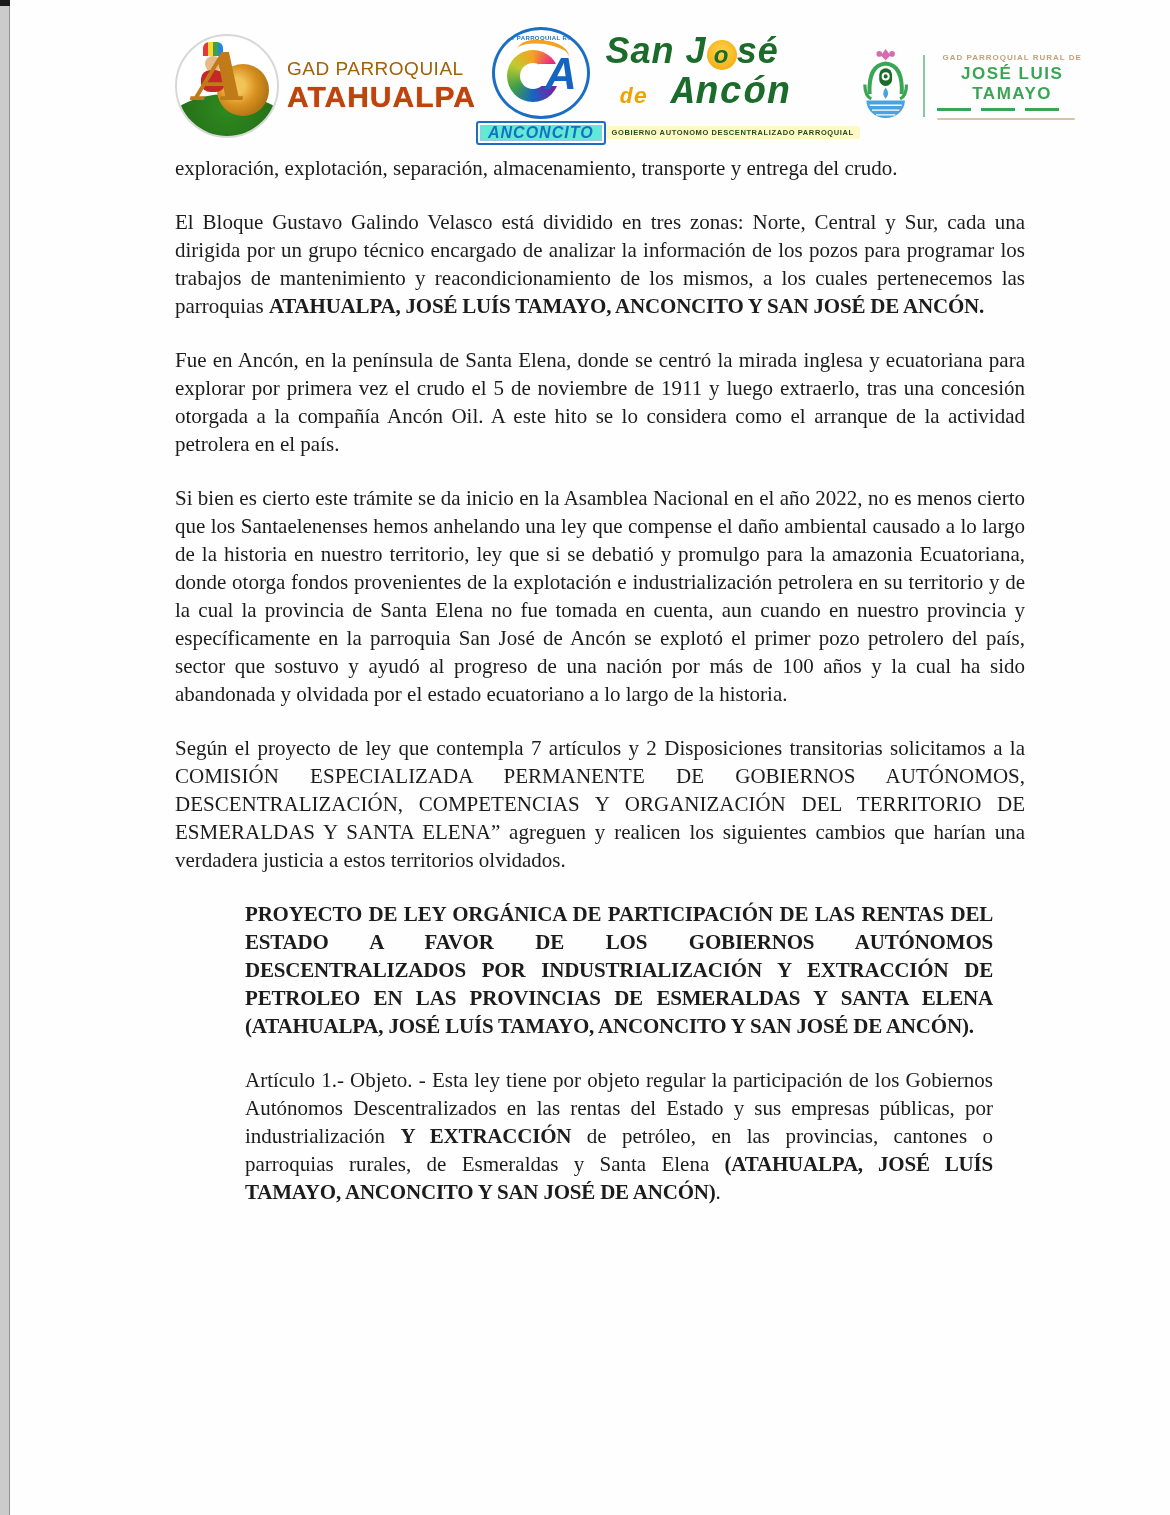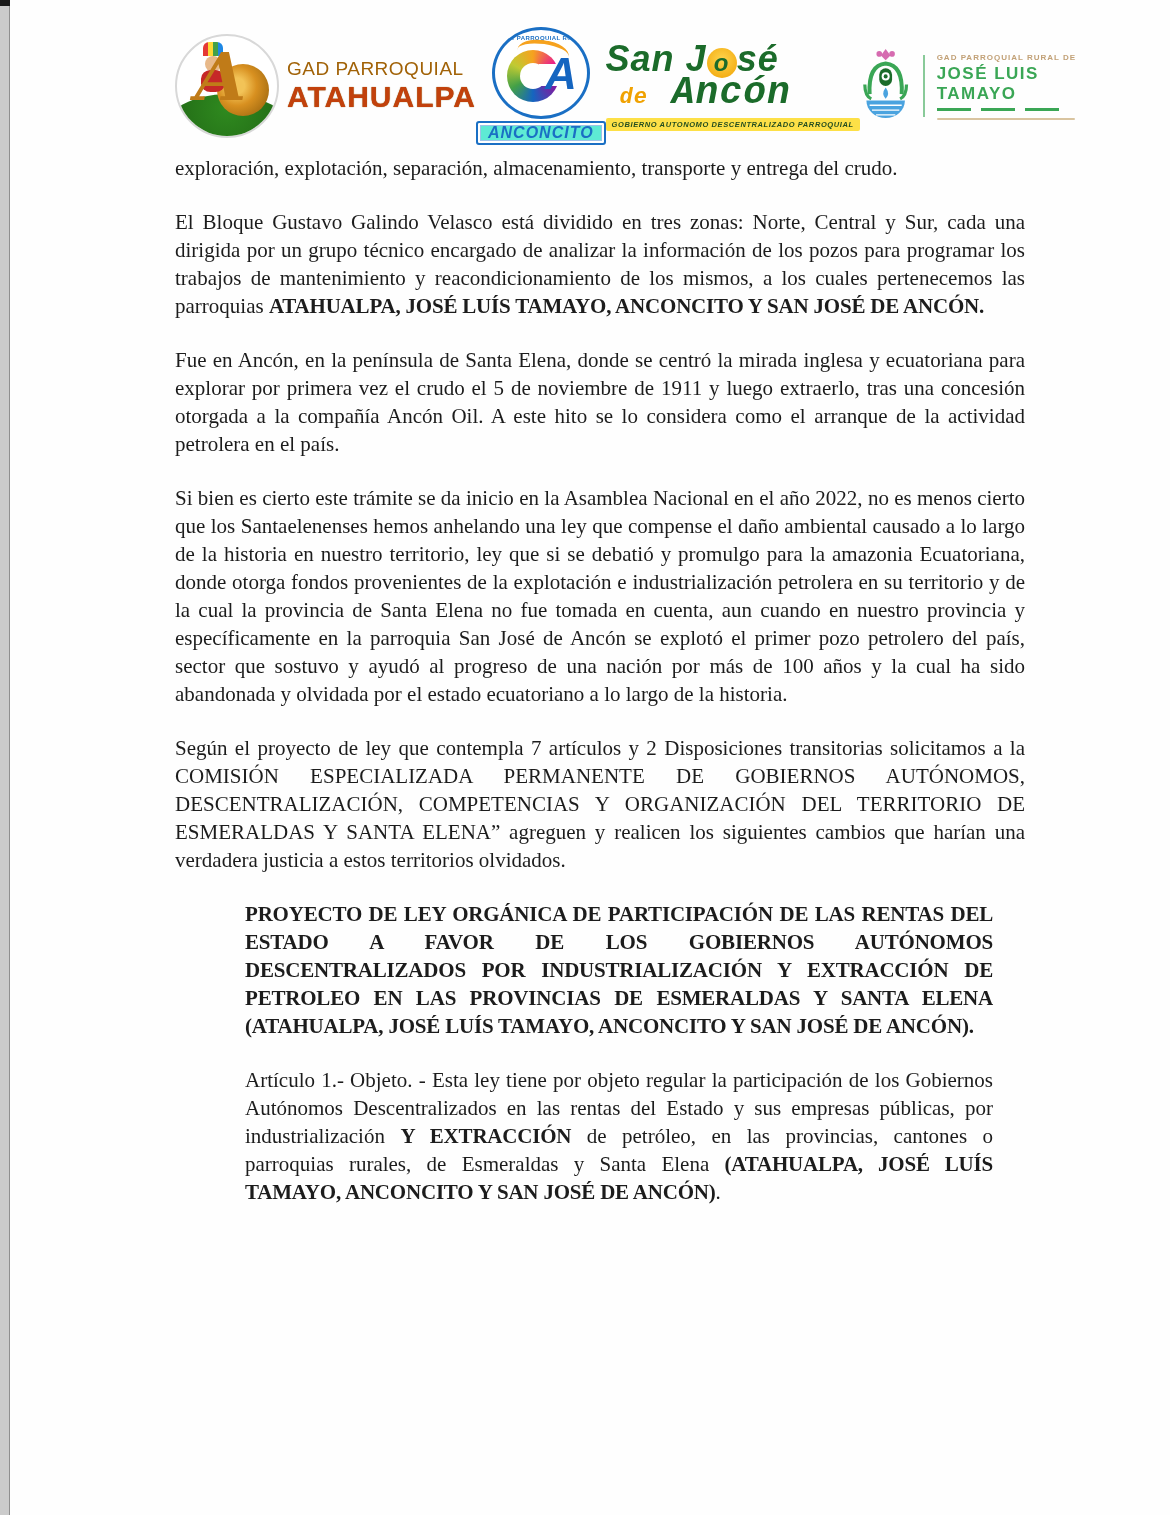--- a/index.html
+++ b/index.html
@@ -51,33 +51,33 @@
   .ca-a{position:absolute;right:10px;top:22px;font-size:44px;line-height:1;font-weight:800;
     font-style:italic;color:#1565c0;}
   .ca-swoosh{position:absolute;left:22px;top:10px;width:52px;height:22px;border:0;
     border-top:4px solid #f6a21e;border-radius:50%;transform:rotate(8deg);}
   .anconcito-banner{border:2px solid #1a6fc4;border-radius:3px;background:#5eead4;
     box-shadow:inset 0 0 0 2px #fff, inset 0 0 0 3px #9cc3e8;
     color:#1a6fc4;font-weight:800;font-style:italic;font-size:16px;letter-spacing:1px;
     padding:1px 10px;text-align:center;}
 
   
-  .logo-sanjose{flex-direction:column;align-items:flex-start;gap:0;}
+  .logo-sanjose{flex-direction:column;align-items:flex-start;gap:8px;}
   .sj1{font-weight:800;font-style:italic;font-size:36px;line-height:1;color:#1b6b2a;letter-spacing:1px;}
   .sj-o{display:inline-block;width:30px;height:30px;border-radius:50%;
     background:radial-gradient(circle at 50% 40%, #ffd54f, #f0a202);color:#1b6b2a;
     text-align:center;line-height:30px;font-size:24px;}
   .sj2{font-weight:800;font-style:italic;font-size:38px;line-height:1;color:#1b6b2a;
     letter-spacing:1px;margin-top:-4px;margin-left:14px;font-family:Liberation Mono, monospace;}
   .sj-de{color:#f0a202;font-size:22px;}
-  .sj-banner{margin-top:6px;background:#fde047;color:#234d20;font-weight:700;font-size:7.5px;
-    letter-spacing:.6px;padding:2px 6px;border-radius:2px;white-space:nowrap;font-style:italic;}
+  .sj-banner{margin-top:6px;background:#fef9c3;color:#234d20;font-weight:700;font-size:7.5px;
+    letter-spacing:.6px;padding:2px 6px;border-radius:2px;white-space:nowrap;}
 
   
-  .logo-jlt{gap:12px;}
+  .logo-jlt{gap:12px;text-align:center;}
   .jlt-divider{width:2px;height:62px;background:#3aa655;opacity:.6;}
   .jlt-small{font-size:8px;color:#c2a177;letter-spacing:1px;font-weight:700;}
   .jlt-name{font-size:17px;color:#3aa655;font-weight:700;letter-spacing:1.5px;margin-top:2px;}
   .jlt-dashes{display:flex;gap:10px;margin-top:4px;}
   .jlt-dashes i{display:block;width:34px;height:3px;background:#3aa655;}
   .jlt-tagline{margin-top:7px;width:138px;height:2px;background:#d9c4a0;border-radius:1px;}
 
   
   .doc{color:#1c1c1c;font-size:21px;line-height:28px;}
   .doc p{margin:0 0 26px;text-align:justify;}

